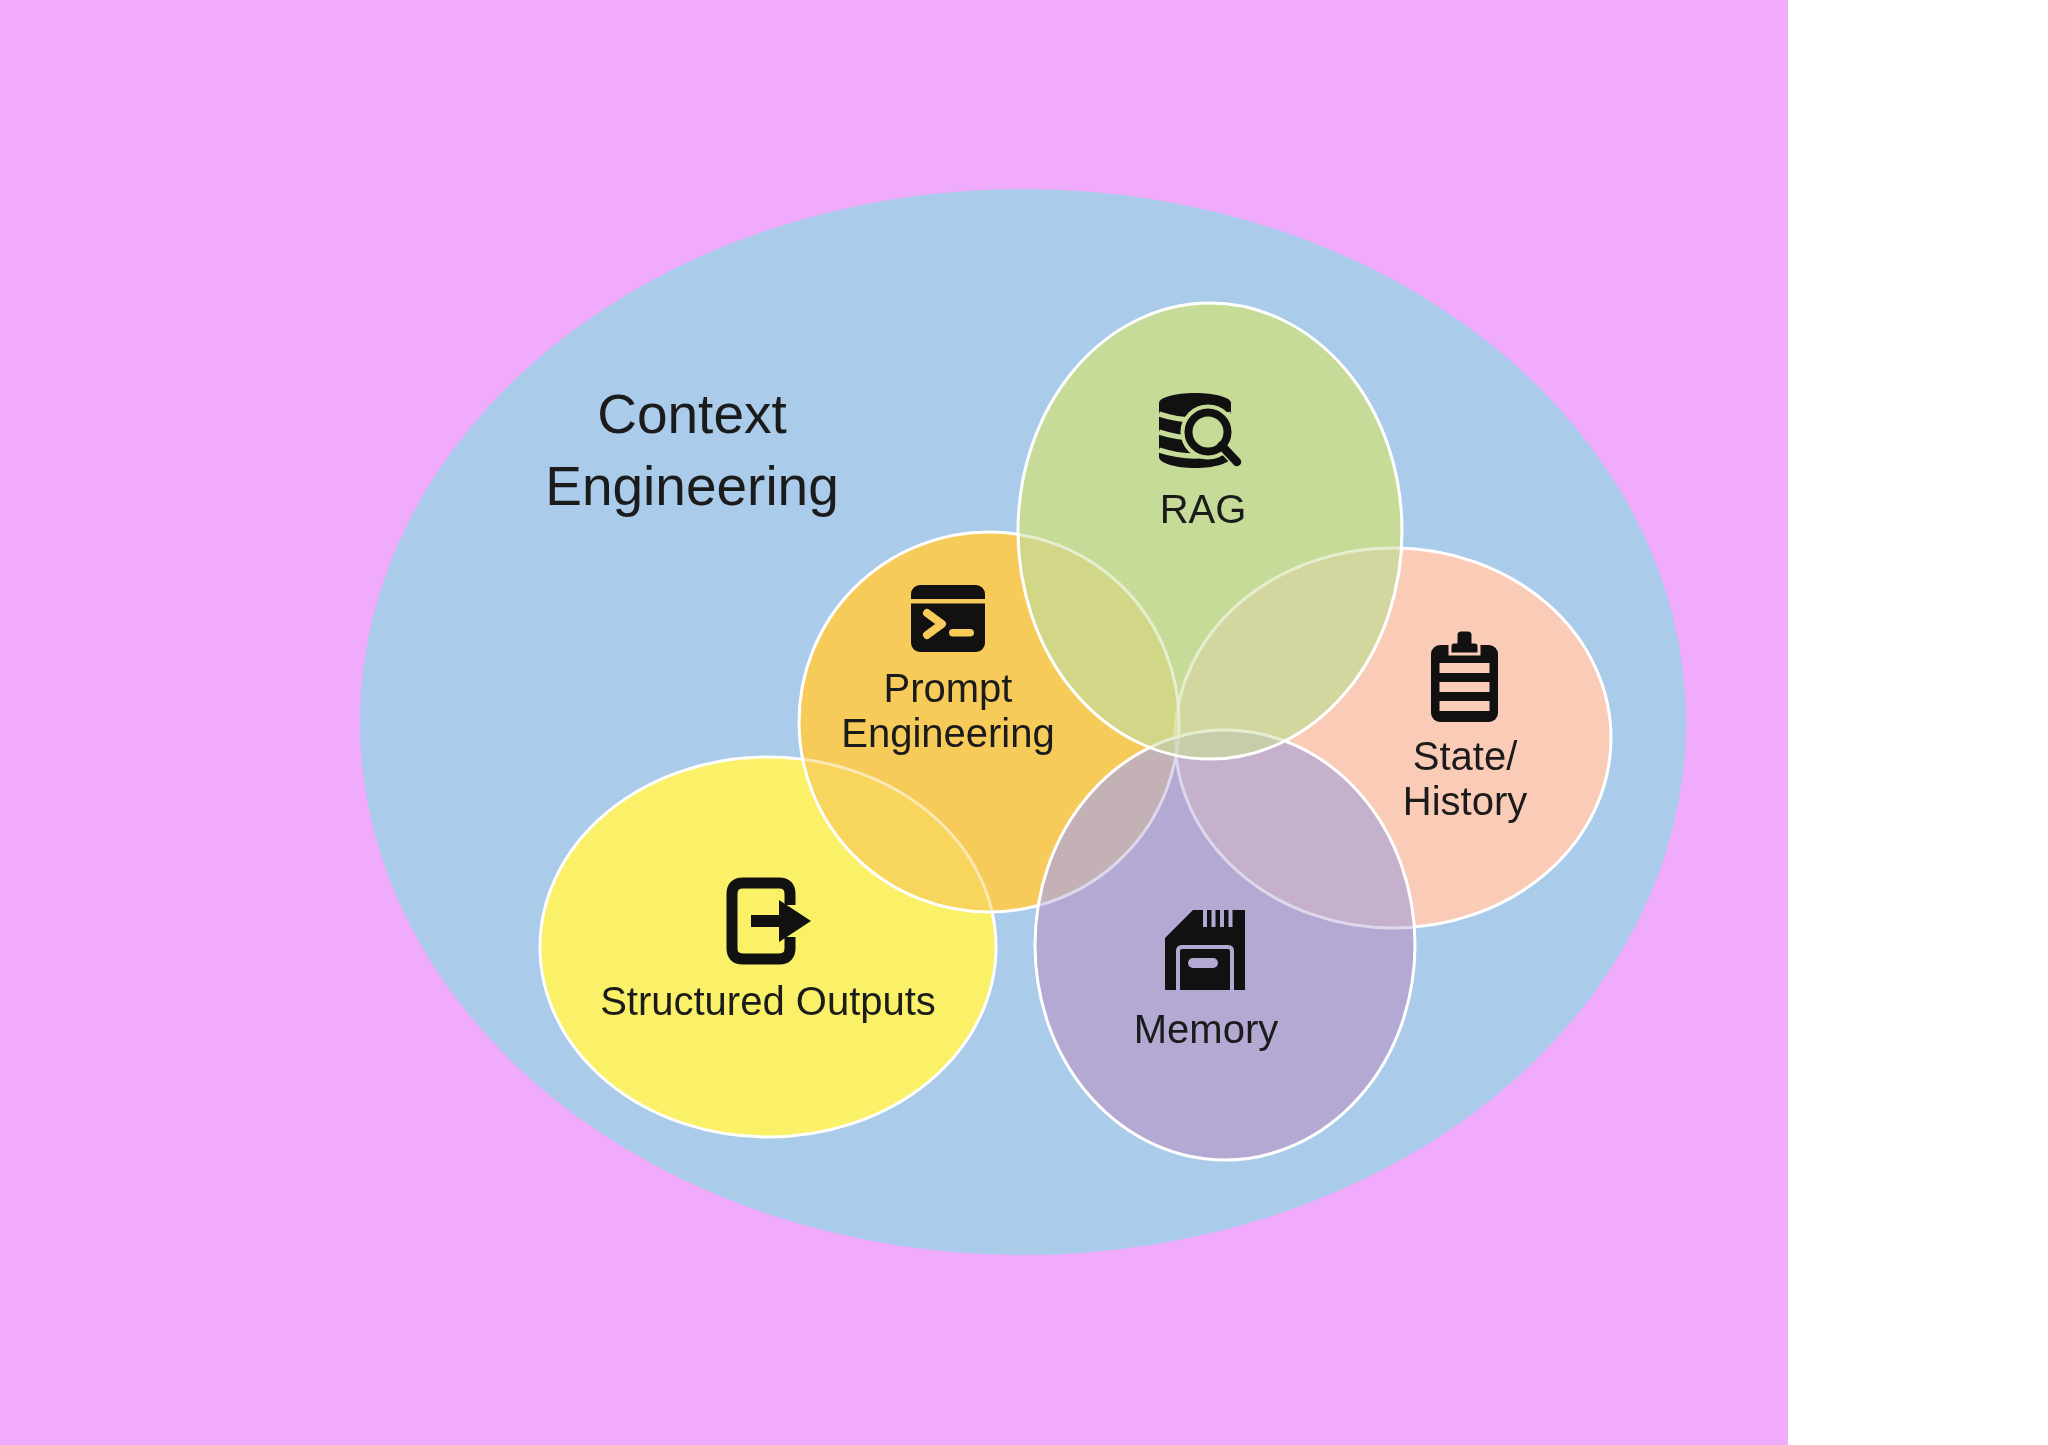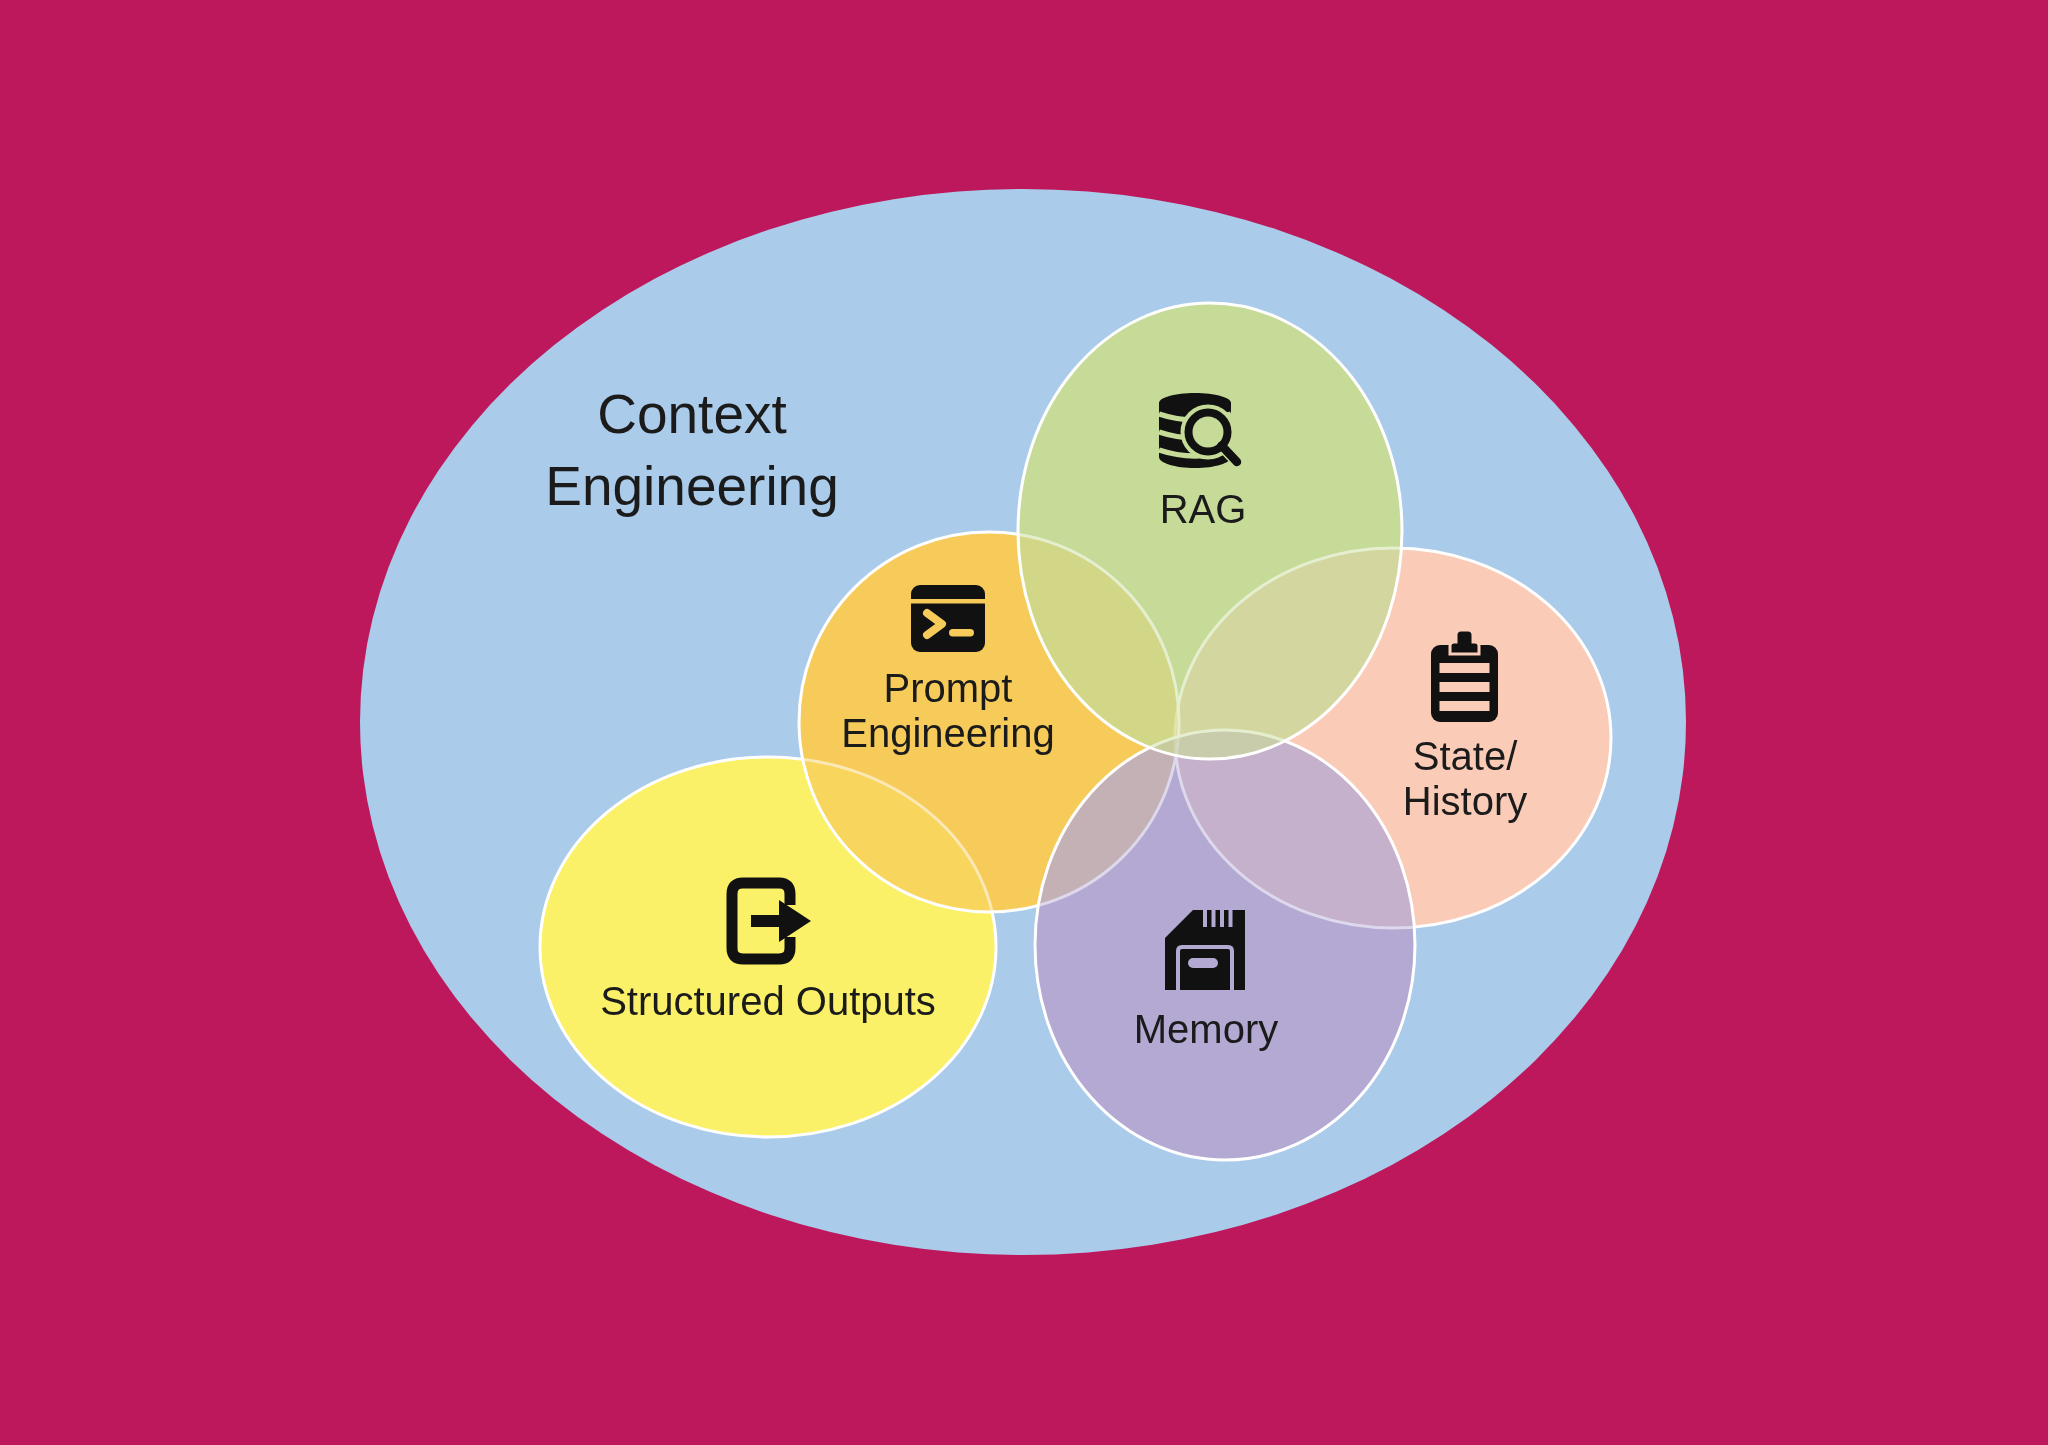--- a/index.html
+++ b/index.html
@@ -1,16 +1,16 @@
 <!DOCTYPE html>
 <html><head>
 <meta charset="utf-8">
 <style>
   html,body{margin:0;padding:0;background:#ffffff;}
-  .stage{position:relative;width:2048px;height:1445px;background:#be185d;overflow:hidden;}
+  .stage{position:relative;width:1788px;height:1445px;background:#f0abfc;overflow:hidden;}
   svg{display:block;width:2048px;height:1445px;}
   text{font-family:"Liberation Sans", sans-serif;}
   .title-text{font-size:55px;}
   .circle-label{font-size:40px;}
   .anchor-mid{text-anchor:middle;}
 </style>
 </head>
 <body>
 
 <div class="stage">

